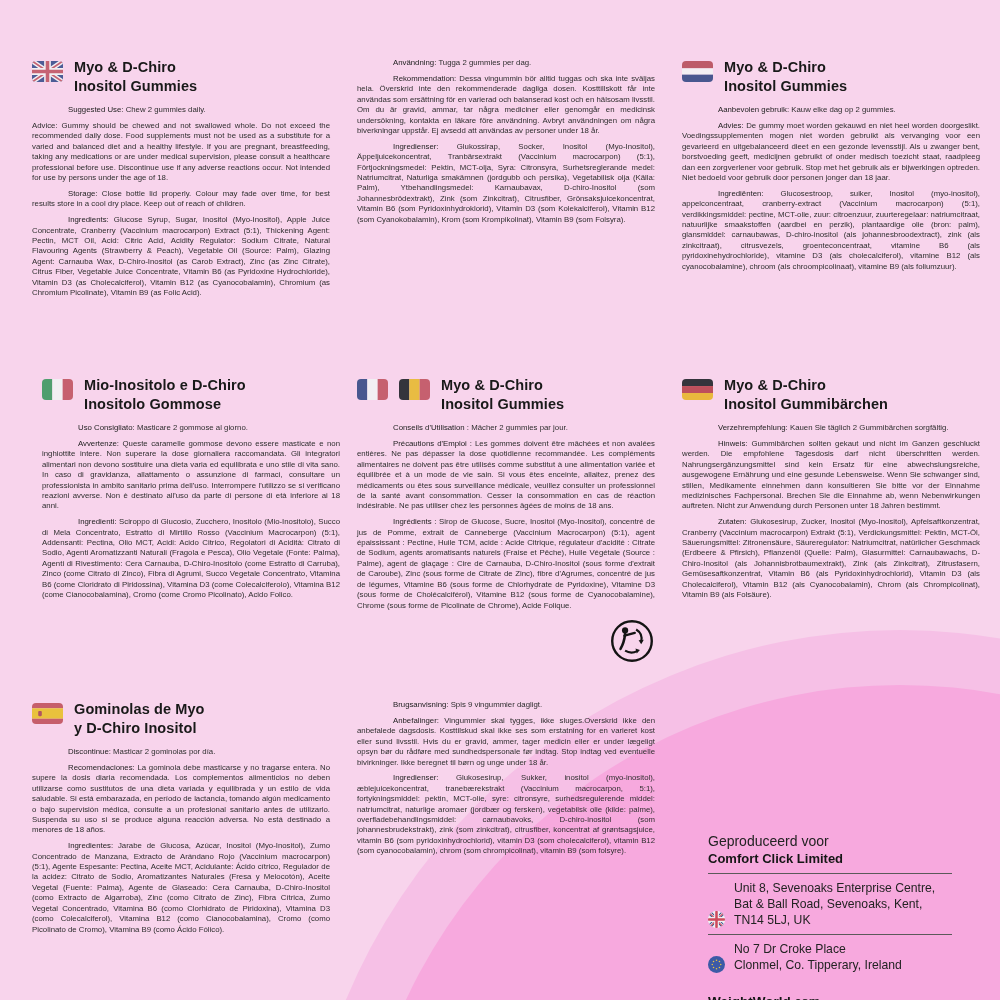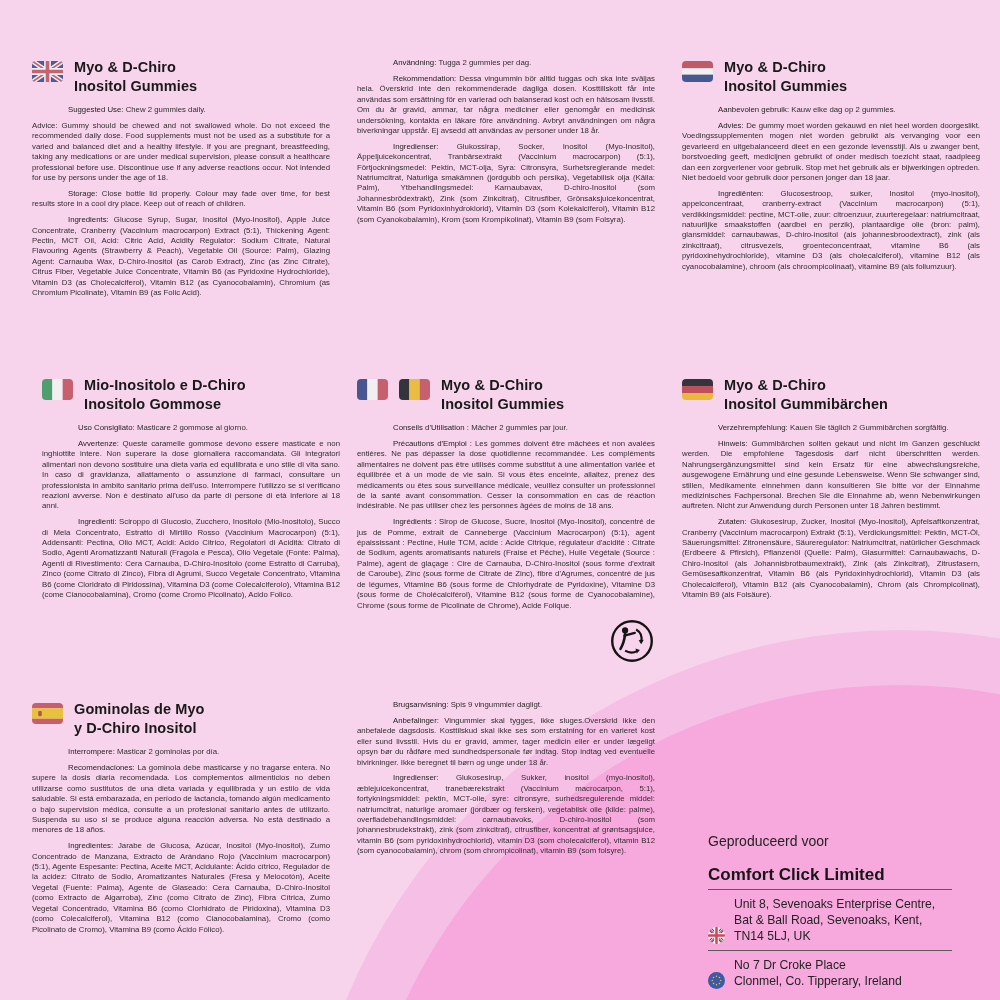--- a/index.html
+++ b/index.html
@@ -11,21 +11,21 @@
   .section{position:absolute;width:298px;}
   .sec-head{display:flex;gap:11px;align-items:flex-start;margin-bottom:9px;}
   .flag{width:31px;height:21px;border-radius:4px;overflow:hidden;flex:none;margin-top:3px;}
   .flag svg{display:block;width:100%;height:100%;}
   .sec-title{margin:0;font-size:14.5px;line-height:19px;font-weight:700;color:#191919;letter-spacing:.1px;}
   .section p{margin:0 0 5.5px;font-size:7.8px;line-height:10.4px;text-align:justify;color:#2e2e2e;}
   .section p b{font-weight:400;color:#222;padding-left:36px;}
   .triman{position:absolute;left:252px;top:242px;width:46px;height:46px;}
   .company{position:absolute;left:708px;top:833px;width:244px;color:#232323;}
   .c-for{font-size:14px;line-height:17px;}
-  .c-name{font-size:17px;line-height:17px;font-weight:700;color:#161616;margin-top:16px;}
+  .c-name{font-size:13px;line-height:17px;font-weight:700;color:#161616;}
   .sep{border-top:1px solid #5a5a5a;margin:6px 0;}
   .addr{display:flex;gap:9px;align-items:flex-end;}
   .addr .txt{font-size:12.2px;line-height:16px;}
   .round-ic{width:17px;height:17px;flex:none;}
   .round-ic svg{display:block;width:100%;height:100%;}
   .website{margin-top:21px;font-size:13.5px;color:#161616;}
   .website b{font-weight:700;}
 </style>
 </head>
 <body>
@@ -147,21 +147,21 @@
       <span class="flag">
         <svg viewBox="0 0 60 40" preserveAspectRatio="none">
             <rect width="60" height="10" fill="#c65e6b"></rect>
             <rect y="10" width="60" height="20" fill="#e9c23d"></rect>
             <rect y="30" width="60" height="10" fill="#c65e6b"></rect>
             <rect x="12" y="15" width="7" height="10" rx="2" fill="#b05560"></rect>
           </svg>
       </span>
       <h2 class="sec-title"><span>Gominolas de Myo</span><br><span>y D-Chiro Inositol</span></h2>
     </div>
-    <p><b>Interrompere:</b> <span>Masticar 2 gominolas por día.</span></p>
+    <p><b>Discontinue:</b> <span>Masticar 2 gominolas por día.</span></p>
     <p><b>Recomendaciones:</b> <span>La gominola debe masticarse y no tragarse entera. No supere la dosis diaria recomendada. Los complementos alimenticios no deben utilizarse como sustitutos de una dieta variada y equilibrada y un estilo de vida saludable. Si está embarazada, en período de lactancia, tomando algún medicamento o bajo supervisión médica, consulte a un profesional sanitario antes de utilizarlo. Suspenda su uso si se produce alguna reacción adversa. No está destinado a menores de 18 años.</span></p>
     <p><b>Ingredientes:</b> <span>Jarabe de Glucosa, Azúcar, Inositol (Myo-Inositol), Zumo Concentrado de Manzana, Extracto de Arándano Rojo (Vaccinium macrocarpon) (5:1), Agente Espesante: Pectina, Aceite MCT, Acidulante: Ácido cítrico, Regulador de la acidez: Citrato de Sodio, Aromatizantes Naturales (Fresa y Melocotón), Aceite Vegetal (Fuente: Palma), Agente de Glaseado: Cera Carnauba, D-Chiro-Inositol (como Extracto de Algarroba), Zinc (como Citrato de Zinc), Fibra Cítrica, Zumo Vegetal Concentrado, Vitamina B6 (como Clorhidrato de Piridoxina), Vitamina D3 (como Colecalciferol), Vitamina B12 (como Cianocobalamina), Cromo (como Picolinato de Cromo), Vitamina B9 (como Ácido Fólico).</span></p>
   </section>
 
   <section class="section" style="left:357px;top:700px">
     <p><b>Brugsanvisning:</b> <span>Spis 9 vingummier dagligt.</span></p>
     <p><b>Anbefalinger:</b> <span>Vingummier skal tygges, ikke sluges.Overskrid ikke den anbefalede dagsdosis. Kosttilskud skal ikke ses som erstatning for en varieret kost eller sund livsstil. Hvis du er gravid, ammer, tager medicin eller er under lægeligt opsyn bør du rådføre med sundhedspersonale før indtag. Stop indtag ved eventuelle bivirkninger. Ikke beregnet til børn og unge under 18 år.</span></p>
     <p><b>Ingredienser:</b> <span>Glukosesirup, Sukker, inositol (myo-inositol), æblejuicekoncentrat, tranebærekstrakt (Vaccinium macrocarpon, 5:1), fortykningsmiddel: pektin, MCT-olie, syre: citronsyre, surhedsregulerende middel: natriumcitrat, naturlige aromaer (jordbær og fersken), vegetabilsk olie (kilde: palme), overfladebehandlingsmiddel: carnaubavoks, D-chiro-inositol (som johannesbrudekstrakt), zink (som zinkcitrat), citrusfiber, koncentrat af grøntsagsjuice, vitamin B6 (som pyridoxinhydrochlorid), vitamin D3 (som cholecalciferol), vitamin B12 (som cyanocobalamin), chrom (som chrompicolinat), vitamin B9 (som folsyre).</span></p>
   </section>
 

